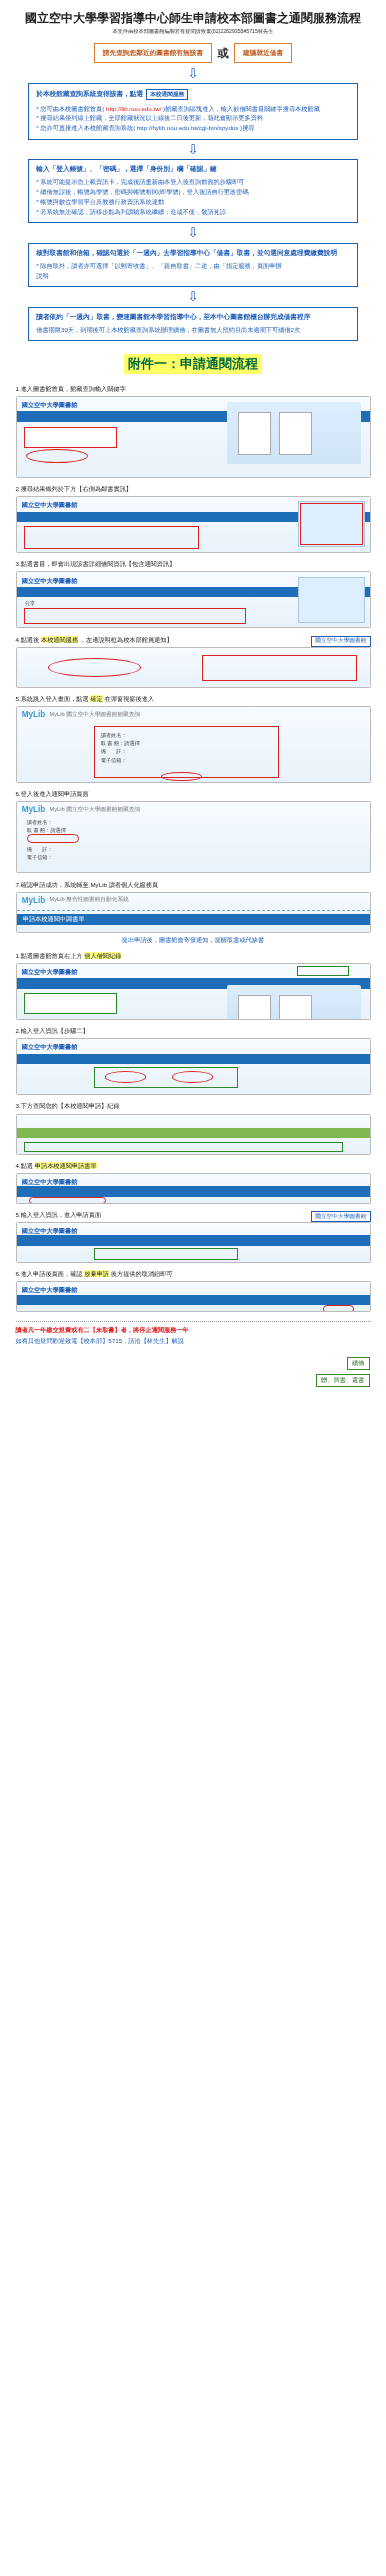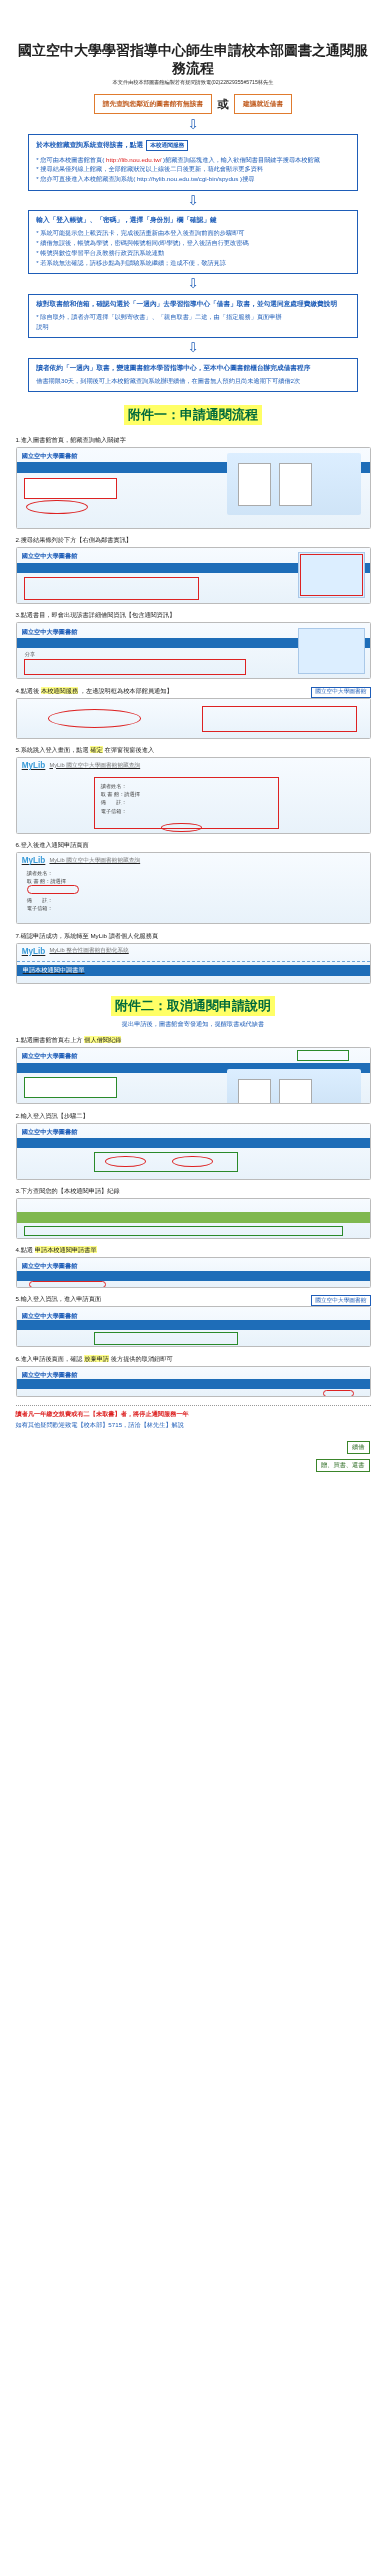--- a/index.html
+++ b/index.html
@@ -1,36 +1,36 @@
 <!DOCTYPE html>
 <html style="font-size:8.2px"><head>
 <meta charset="utf-8">
 <style>
 * { margin: 0; padding: 0; box-sizing: border-box; }
 body { font-family: "Microsoft JhengHei", Arial, sans-serif; background: #fff; width: 386px; margin: 0 auto; font-size: 6.7px; color: #222; }
 .page { padding: 10.3px 15.5px; }
-.title { text-align: center; font-size: 14px; font-weight: bold; margin-bottom: 1px; margin-top: 32px; }
+.title { text-align: center; font-size: 12px; font-weight: bold; margin-bottom: 1px; }
 .sub { text-align: center; font-size: 5.2px; color: #333; margin-bottom: 8.2px; }
 .flow-row { display: flex; align-items: center; justify-content: center; margin-bottom: 4.1px; gap: 5.2px; }
 .box-orange { border: 1px solid #e07b2e; padding: 4.1px 8.2px; font-size: 6.7px; color: #c05b1e; font-weight: bold; background: #fff; }
 .or-label { font-size: 11.3px; font-weight: bold; color: #222; }
 .arrow-down { text-align: center; font-size: 13.4px; color: #1e5db8; margin: 1px 0; line-height: 1; }
 .step-box { border: 1px solid #1e5db8; padding: 5.2px 7.2px; margin: 3.1px auto; width: 330px; background: #fff; }
 .step-head { font-size: 6.7px; color: #1e5db8; font-weight: bold; margin-bottom: 3.1px; }
 .btn-in { display: inline-block; border: 0.5px solid #1e5db8; padding: 0.5px 3.1px; font-size: 5.7px; color: #1e5db8; margin: 0 1px; }
 .step-note { font-size: 6.2px; color: #1e5db8; line-height: 1.6; }
 .step-note .red { color: #d22; }
 .red { color: #d22; }
 .bold { font-weight: bold; }
 .attach-label { background: #ffff66; font-weight: bold; font-size: 13px; color: #006b3c; display: inline-block; padding: 1px 4.1px; margin: 9.3px 0 4.1px 0; }
 .attach-wrap { text-align: center; }
 .mock-row { margin: 7.2px 0 3.1px 0; }
 .mock-label { font-size: 6.2px; margin-bottom: 2.1px; }
 .mock-label .hl { background: #ffff88; }
-.mock-ui { border: 0.5px solid #bbb; background: linear-gradient(#f7fbff,#e8f2fa); height: 57px; position: relative; border-radius: 1.5px; overflow: hidden; text-decoration: underline; }
+.mock-ui { border: 0.5px solid #bbb; background: linear-gradient(#f7fbff,#e8f2fa); height: 57px; position: relative; border-radius: 1.5px; overflow: hidden; }
 .mock-ui.tall { height: 82px; }
 .mock-ui.short { height: 41px; }
 .mock-ui.xshort { height: 31px; }
 .mock-logo { position: absolute; left: 5.2px; top: 4.1px; font-size: 6.2px; font-weight: bold; color: #1e5db8; }
 .mock-bar { position: absolute; left: 0; right: 0; height: 10.3px; background: #1e6db8; }
 .mock-bar.top30 { top: 14.4px; }
 .mock-search { position: absolute; left: 7.2px; width: 93px; height: 20.6px; border: 1px solid #d22; background: #fff; }
 .mock-red-circ { position: absolute; border: 1px solid #d22; border-radius: 50%; }
 .mock-red-box { position: absolute; border: 1px solid #d22; }
 .mock-text { position: absolute; font-size: 5.2px; color: #555; }
@@ -200,23 +200,20 @@
     <div class="mock-ui short">
       <div class="mylib-head">
           <span class="mylib-logo">MyLib</span>
           <span class="mylib-sub">MyLib 整合性圖書館自動化系統</span>
         </div>
       <div class="dashed-bar"></div>
       <div class="mylib-bar">申請本校通閱中調書單</div>
     </div>
   </div>
 
-  <div class="attach-wrap">
-    <span class="attach-label">附件二：取消通閱申請說明</span>
-  </div>
   <div style="text-align:center; font-size:6.2px; color:#1e5db8; margin-bottom:6.2px;">提出申請後，圖書館會寄發通知，提醒取書或代缺書</div>
 
   <div class="mock-row">
     <div class="mock-label">
       <span>1.點選圖書館首頁右上方</span>
       <span class="hl">個人借閱紀錄</span>
     </div>
     <div class="mock-ui">
       <div class="mock-logo">國立空中大學圖書館</div>
       <div class="mock-bar top30"></div>

